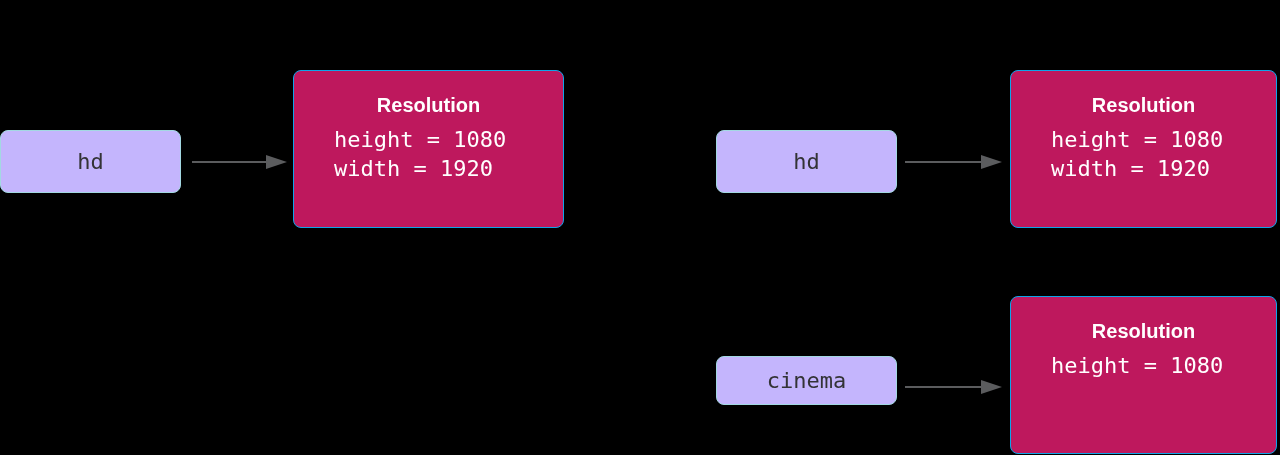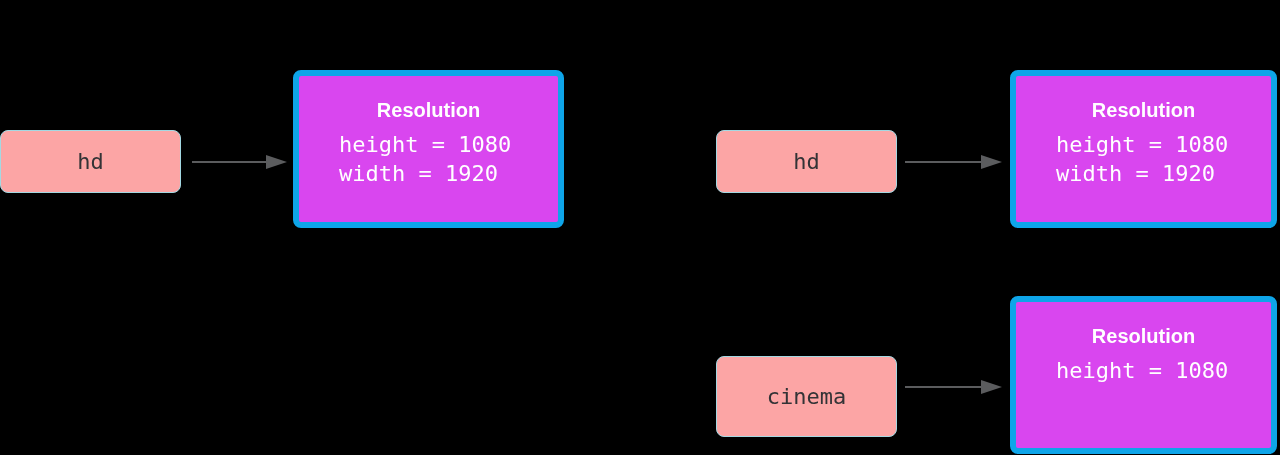--- a/index.html
+++ b/index.html
@@ -14,34 +14,34 @@
     background: #000000;
     overflow: hidden;
     font-family: "Liberation Sans", sans-serif;
   }
   .node {
     position: absolute;
     box-sizing: border-box;
     border-radius: 8px;
   }
   .input-node {
-    background: #fca5a5;
+    background: #c4b5fd;
     border: 1px solid #a3d8e2;
     display: flex;
     align-items: center;
     justify-content: center;
   }
   .input-node .label {
     font-family: "DejaVu Sans Mono", monospace;
     font-size: 22px;
     color: #333336;
   }
   .output-node {
-    background: #d946ef;
-    border: 6px solid #0ea5e9;
+    background: #be185d;
+    border: 1px solid #0ea5e9;
     color: #ffffff;
     padding-top: 22px;
   }
   .res-title {
     height: 24px;
     line-height: 24px;
     text-align: center;
     font-weight: bold;
     font-size: 20px;
     color: #ffffff;
@@ -95,21 +95,21 @@
       <line x1="4" y1="12" x2="82" y2="12"></line>
       <polygon points="80,5 101,12 80,19"></polygon>
     </svg>
     <div class="node output-node" style="left:1010px; top:70px; width:267px; height:158px;">
       <div class="res-title">Resolution</div>
       <div class="res-fields"><div>height = 1080</div><div>width = 1920</div></div>
     </div>
   </div>
 
   <div class="group">
-    <div class="node input-node" style="left:716px; top:356px; width:181px; height:81px;">
+    <div class="node input-node" style="left:716px; top:356px; width:181px; height:49px;">
       <span class="label">cinema</span>
     </div>
     <svg class="arrow" style="left:901px; top:375px;" width="104" height="24">
       <line x1="4" y1="12" x2="82" y2="12"></line>
       <polygon points="80,5 101,12 80,19"></polygon>
     </svg>
     <div class="node output-node" style="left:1010px; top:296px; width:267px; height:158px;">
       <div class="res-title">Resolution</div>
       <div class="res-fields"><div>height = 1080</div></div>
     </div>

